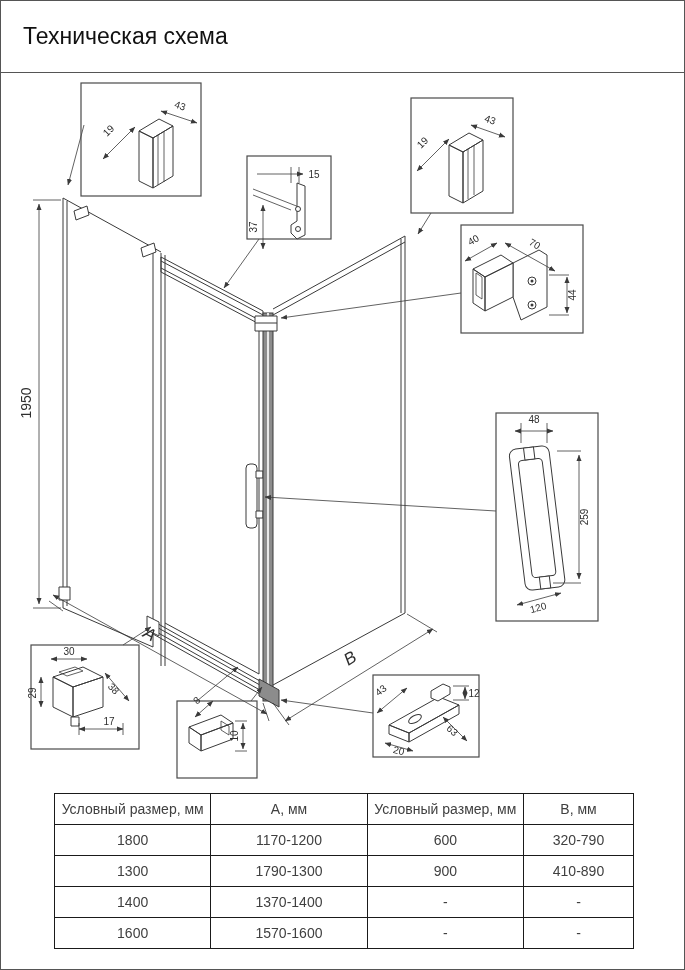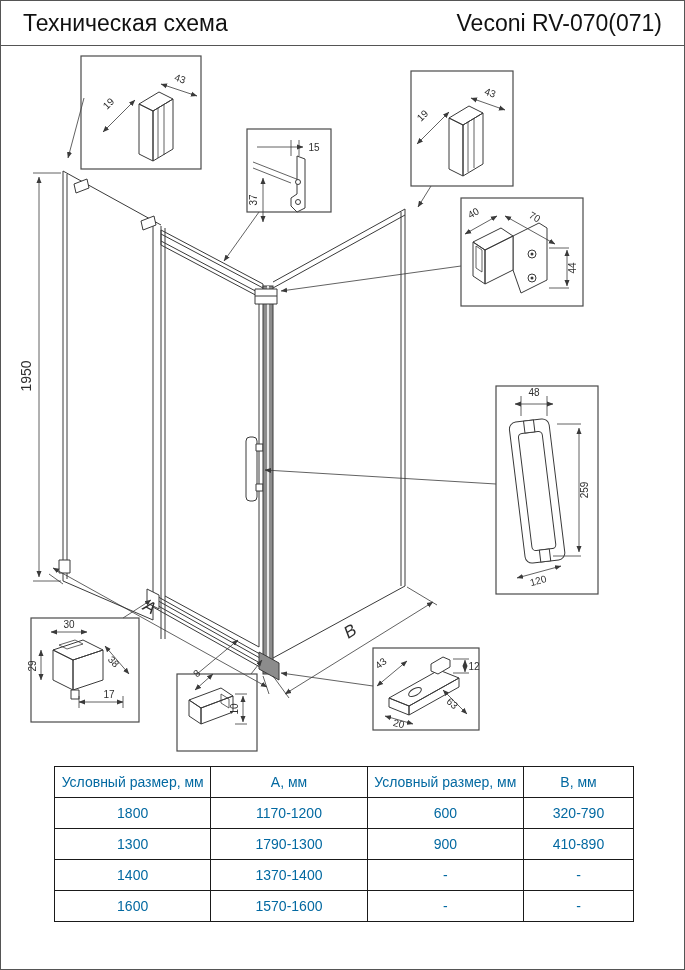--- a/index.html
+++ b/index.html
@@ -1,48 +1,47 @@
 <!DOCTYPE html>
 <html><head>
 <meta charset="utf-8">
 <style>
   html,body{margin:0;padding:0;background:#fff;}
   .page{
     width:683px;height:968px;border:1px solid #555;background:#fff;
     font-family:"Liberation Sans",sans-serif;position:relative;overflow:hidden;
   }
   .hdr{
-    height:45px;border-bottom:1px solid #555;display:flex;
+    height:72px;border-bottom:1px solid #555;display:flex;
     align-items:center;justify-content:space-between;padding:0 22px;box-sizing:border-box;
   }
   .hdr .t{font-size:23px;color:#111;}
   .drawing{display:block;}
   .ln{fill:none;stroke:#3a3a3a;stroke-width:1;stroke-linejoin:round;}
   .thin{fill:none;stroke:#3a3a3a;stroke-width:.8;stroke-linejoin:round;}
   .fw{fill:#fff;stroke:#3a3a3a;stroke-width:1;stroke-linejoin:round;}
   .fd{fill:#8c8c8c;stroke:#3a3a3a;stroke-width:1;}
   .box{fill:none;stroke:#4a4a4a;stroke-width:1.2;}
   text.d{font:10px "Liberation Sans",sans-serif;fill:#2e2e2e;text-anchor:middle;}
   text.big{font:14px "Liberation Sans",sans-serif;fill:#2e2e2e;text-anchor:middle;}
   text.ab{font:italic 17px "Liberation Sans",sans-serif;fill:#2e2e2e;text-anchor:middle;}
   .tblwrap{margin:12px 0 0 53px;}
   table.sizes{border-collapse:collapse;width:580px;table-layout:fixed;}
   table.sizes th,table.sizes td{
     border:1px solid #1a1a1a;height:30px;text-align:center;vertical-align:middle;
-    font-size:14px;font-weight:normal;color:#0369a1;padding:0 2px;
+    font-size:14px;font-weight:normal;color:#404040;padding:0 2px;
   }
 </style>
 </head>
 <body>
 
 <div class="page">
 
   <div class="hdr">
     <div class="t">Техническая схема</div>
-    <div class="t">Veconi RV-070(071)</div>
   </div>
 
   <svg class="drawing" width="685" height="708" viewBox="0 0 685 708" xmlns="http://www.w3.org/2000/svg">
     <defs>
       <marker id="ah" viewBox="0 0 10 10" refX="9.5" refY="5" markerWidth="8" markerHeight="8" orient="auto-start-reverse">
         <path d="M0,1 L10,5 L0,9 z" fill="#3a3a3a"></path>
       </marker>
     </defs>
 
     <g>

